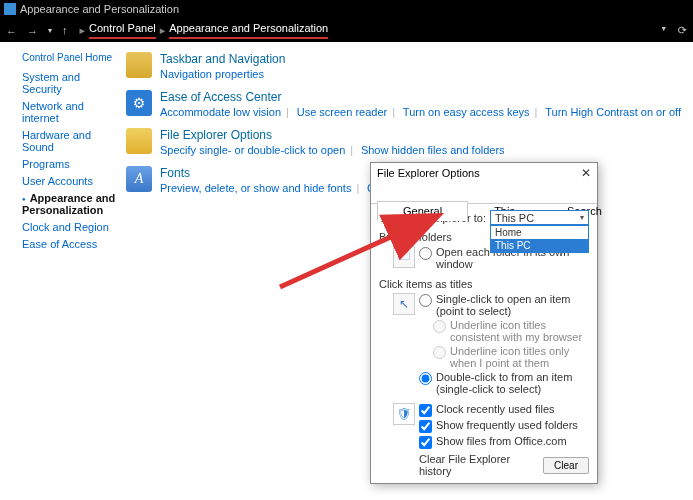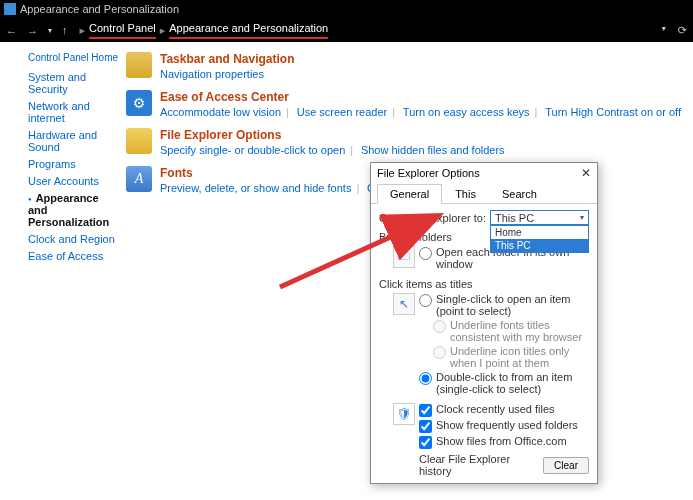--- a/index.html
+++ b/index.html
@@ -7,41 +7,41 @@
 .titlebar{background:#000;color:#ccc;height:18px;display:flex;align-items:center;padding:0 4px;font-size:10px}
 .titlebar .ticon{width:12px;height:12px;background:#3a8fd8;margin-right:4px}
 .navbar{background:#000;color:#fff;height:24px;display:flex;align-items:center;padding:0 6px;font-size:11px}
 .nav-arrows{display:flex;gap:10px;align-items:center;color:#ccc}
 .nav-arrows span{cursor:pointer}
 .crumbs{margin-left:12px;display:flex;align-items:center;gap:4px;position:relative}
 .crumbs .sep{color:#888}
 .crumbs .u{border-bottom:2px solid #c33;padding-bottom:3px}
 .navbar .right{margin-left:auto;display:flex;gap:12px;color:#ccc}
 .content{display:flex;height:calc(500px - 42px)}
-.sidebar{width:120px;padding:10px 0 0 28px}
+.sidebar{width:120px;padding:10px 0 0 22px}
 .sidebar a{display:block;color:#0066cc;text-decoration:none;font-size:11px;margin-bottom:5px;cursor:pointer}
 .sidebar a.home{color:#0066cc;font-size:10px;margin-bottom:8px}
 .sidebar a.active{color:#111;font-weight:600}
 .sidebar a.active::before{content:"●";color:#0066cc;margin-right:4px;font-size:6px;vertical-align:middle}
 .main{flex:1;padding:10px 10px 0 6px}
 .cat{display:flex;gap:8px;margin-bottom:10px}
 .cat .icon{width:26px;height:26px;flex:none;border-radius:3px}
 .i1{background:linear-gradient(#e8c45a,#d4a92e)}
 .i2{background:#2b7cd3;border-radius:50%;display:flex;align-items:center;justify-content:center;color:#fff;font-size:14px}
 .i3{background:linear-gradient(#f0d060,#e0b030)}
 .i4{background:linear-gradient(#6aa0e8,#3a78c8);color:#fff;font-family:serif;font-size:14px;display:flex;align-items:center;justify-content:center;font-style:italic}
-.cat h3{color:#c2410c;font-size:12px;font-weight:700;margin-bottom:2px;cursor:pointer}
+.cat h3{color:#0369a1;font-size:12px;font-weight:400;margin-bottom:2px;cursor:pointer}
 .cat .links{font-size:10px;color:#0066cc}
 .cat .links span{cursor:pointer}
 .cat .links .div{color:#bbb;margin:0 5px}
 .dialog{position:absolute;left:370px;top:162px;width:228px;background:#fff;border:1px solid #888;box-shadow:2px 2px 10px rgba(0,0,0,.3);z-index:10}
 .dlg-title{display:flex;align-items:center;height:20px;padding:0 6px;font-size:10px}
 .dlg-title .x{margin-left:auto;cursor:pointer;color:#333;font-size:12px}
 .tabs{display:flex;border-bottom:1px solid #ccc;padding:0 6px;font-size:10px}
-.tabs span{padding:3px 12px;cursor:pointer;border:1px solid transparent;border-bottom:none;position:relative;top:1px}
+.tabs span{padding:3px 25px;cursor:pointer;border:1px solid transparent;border-bottom:none;position:relative;top:18px}
 .tabs span.on{border-color:#ccc;background:#fff;border-bottom:1px solid #fff}
 .dlg-body{padding:6px 8px;font-size:10px;color:#333}
 .row{display:flex;align-items:center;margin-bottom:4px}
 .lbl{margin-right:4px}
 .combo{position:relative;flex:1}
 .combo-sel{border:1px solid #2b7cd3;background:#fff;padding:1px 4px;font-size:10px;display:flex;align-items:center;height:15px}
 .combo-sel .arr{margin-left:auto;font-size:8px;color:#555}
 .combo-list{position:absolute;left:0;right:0;top:15px;border:1px solid #2b7cd3;background:#fff;z-index:20}
 .combo-list div{padding:1px 4px;font-size:10px;cursor:pointer}
 .combo-list div.sel{background:#2b7cd3;color:#fff}
@@ -184,21 +184,21 @@
       <div class="gtitle">Click items as titles</div>
       <div class="inner" style="display:flex">
         <div class="icon-box">↖</div>
         <div style="flex:1">
           <div class="radio-row">
               <input type="radio" name="c" style="">
               <span>Single-click to open an item (point to select)</span>
             </div>
           <div class="radio-row sub">
               <input type="radio" disabled="" style="">
-              <span>Underline fonts titles consistent with my browser</span>
+              <span>Underline icon titles consistent with my browser</span>
             </div>
           <div class="radio-row sub">
               <input type="radio" disabled="" style="">
               <span>Underline icon titles only when I point at them</span>
             </div>
           <div class="radio-row">
               <input type="radio" name="c" checked="" style="">
               <span>Double-click to from an item (single-click to select)</span>
             </div>
         </div>

